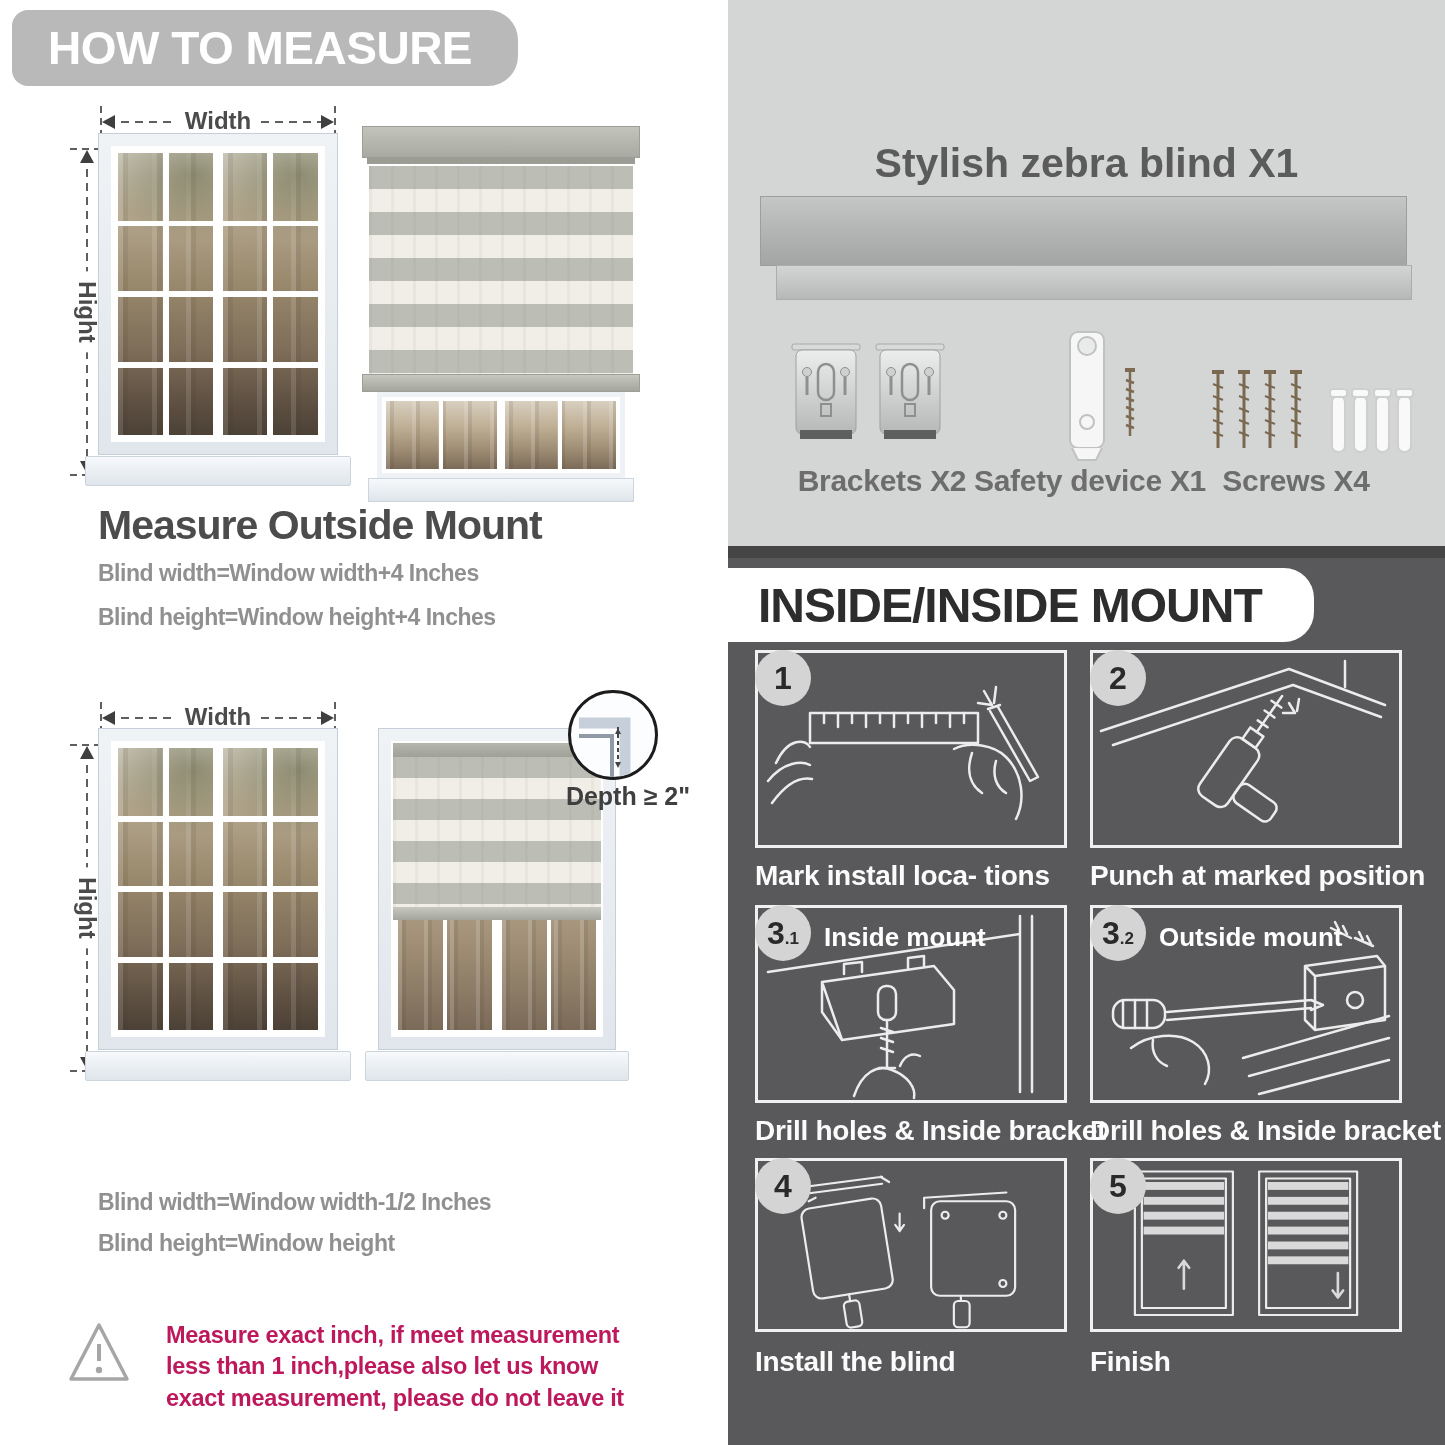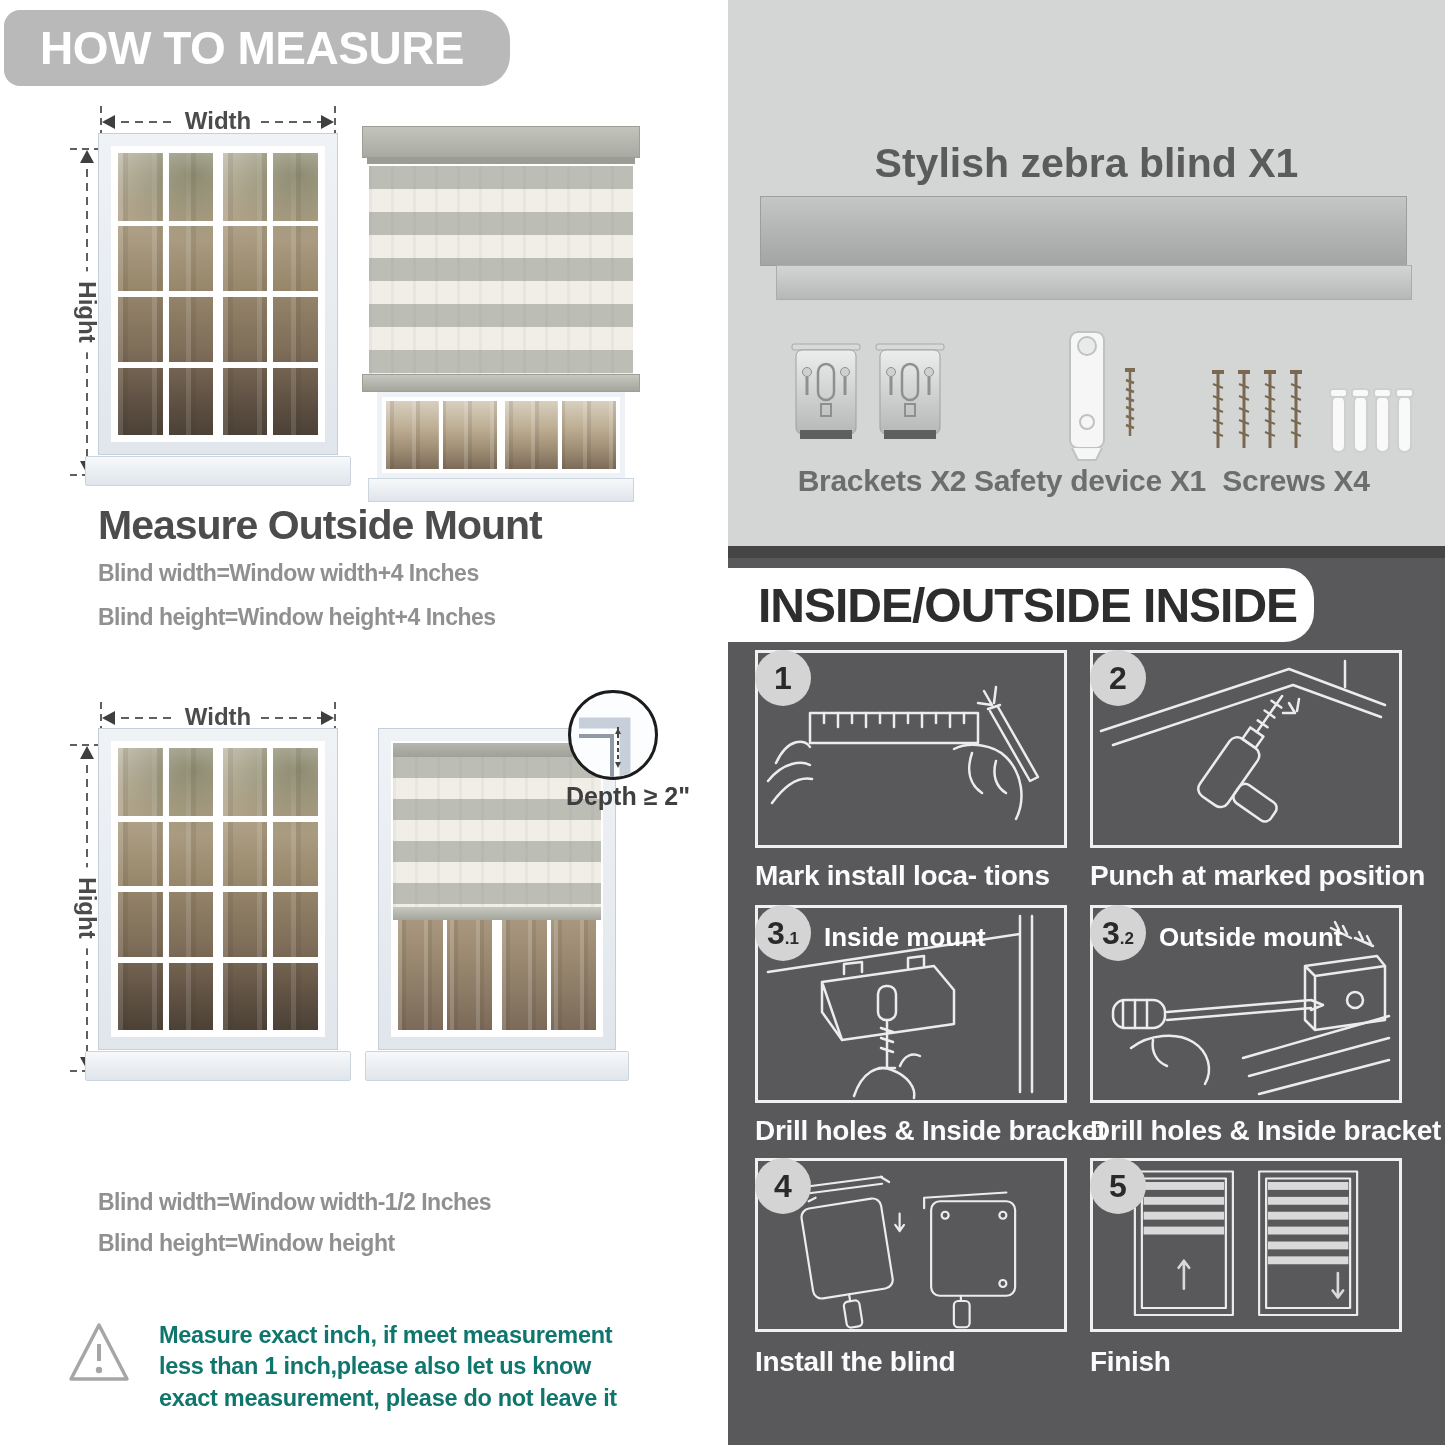--- a/index.html
+++ b/index.html
@@ -3,21 +3,21 @@
 <meta charset="utf-8">
 <style>
   html,body{margin:0;padding:0;background:#fff;}
   #page{position:relative;width:1445px;height:1445px;background:#ffffff;
         font-family:"Liberation Sans",sans-serif;overflow:hidden;}
 
   
   .abs{position:absolute;}
 
   
-  #banner-measure{left:4px;top:10px;width:506px;height:76px;background:#b9b9b9;
+  #banner-measure{left:12px;top:10px;width:506px;height:76px;background:#b9b9b9;
     border-radius:16px 30px 30px 16px;display:flex;align-items:center;
     padding-left:36px;box-sizing:border-box;color:#ffffff;font-size:46px;
     font-weight:700;letter-spacing:-.5px;}
 
   
   .h-title{font-size:41px;font-weight:700;color:#4c4c4c;letter-spacing:-1px;}
   .h-line{font-size:23px;font-weight:700;color:#909090;letter-spacing:-.5px;}
 
   
   .mlabel{position:absolute;left:50%;top:50%;transform:translate(-50%,-54%);
@@ -70,22 +70,22 @@
     repeating-linear-gradient(180deg,#bcbeb5 0 21px,#f0eee6 21px 42px);}
   .rail2{height:13px;background:linear-gradient(#c6c8bf,#a4a69d);}
 
   
   #depth-circle{left:568px;top:690px;width:84px;height:84px;border:3px solid #1c1c1c;
     border-radius:50%;background:#fcfdfe;overflow:hidden;}
   #depth-label{left:548px;top:782px;width:160px;text-align:center;font-size:25px;
     font-weight:700;color:#3f3f3f;}
 
   
-  #warn-text{left:159px;top:1320px;width:468px;font-size:23.5px;line-height:1.33;
-    color:#0f766e;font-weight:700;letter-spacing:-.3px;}
+  #warn-text{left:166px;top:1320px;width:468px;font-size:23.5px;line-height:1.33;
+    color:#be185d;font-weight:700;letter-spacing:-.3px;}
 
   
   #panel-light{left:728px;top:0;width:717px;height:546px;background:#d4d6d5;}
   #banner-included{position:absolute;left:0;top:12px;width:497px;height:77px;background:#fff;
     border-radius:0 28px 28px 0;display:flex;align-items:center;padding-left:34px;
     box-sizing:border-box;color:#c9c9c9;font-size:45px;font-weight:700;letter-spacing:-.5px;}
   #blind-title{position:absolute;left:0;right:0;top:140px;text-align:center;
     font-size:41px;font-weight:700;color:#5b5b5b;}
   #headrail-top{position:absolute;left:32px;top:196px;width:645px;height:68px;
     background:linear-gradient(180deg,#c3c6c5,#a2a5a4);border:1px solid #9b9e9d;}
@@ -330,21 +330,21 @@
 
     <div class="item-label" style="left:44px;width:220px;">Brackets X2</div>
     <div class="item-label" style="left:242px;width:240px;">Safety device X1</div>
     <div class="item-label" style="left:468px;width:200px;">Screws X4</div>
   </div>
 
   <div id="strip-dark" class="abs"></div>
 
   <div id="panel-dark" class="abs">
     <div id="banner-mount">
-      <span>INSIDE/OUTSIDE INSIDE</span>
+      <span>INSIDE/INSIDE MOUNT</span>
     </div>
 
     <div class="cell" style="left:27px;top:92px;height:198px;">
       <svg viewBox="0 0 306 192">
         <g class="step-art">
           <rect x="52" y="60" width="168" height="30"></rect>
           <path d="M66,60v10 M80,60v14 M94,60v10 M108,60v14 M122,60v10 M136,60v14 M150,60v10 M164,60v14 M178,60v10 M192,60v14 M206,60v10"></path>
           <path d="M226,38l8,14 M238,34l-2,16 M220,50l14,2 M242,52l-12,4"></path>
           <path d="M232,58 L272,128 M240,54 L280,124 M272,128l8,-4"></path>
           <path d="M18,110 C30,84 48,86 52,94 M10,128 C26,108 44,108 52,112 M14,150 C30,128 44,124 54,126"></path>

